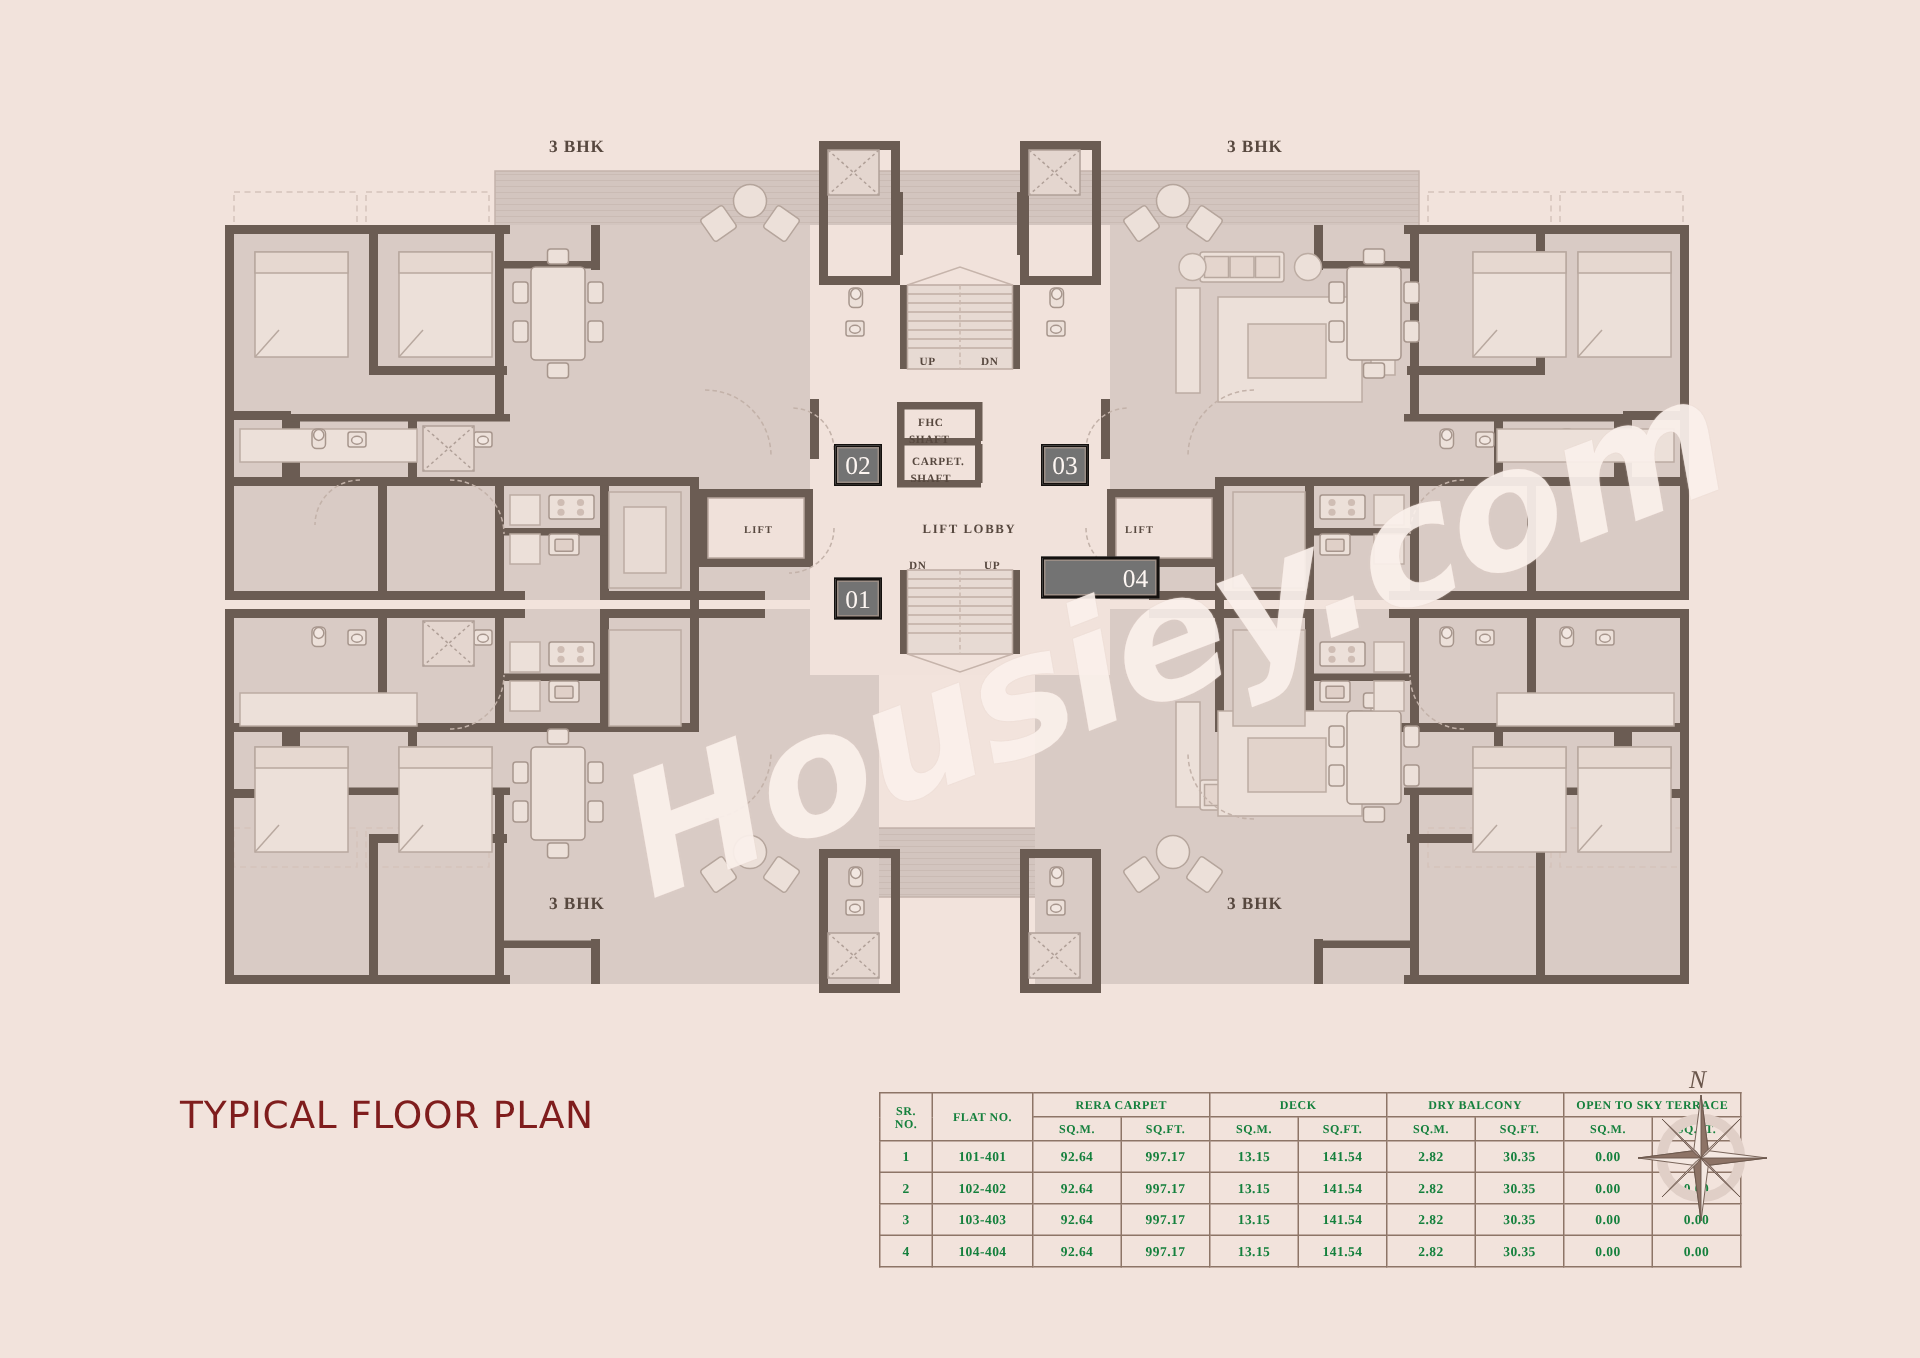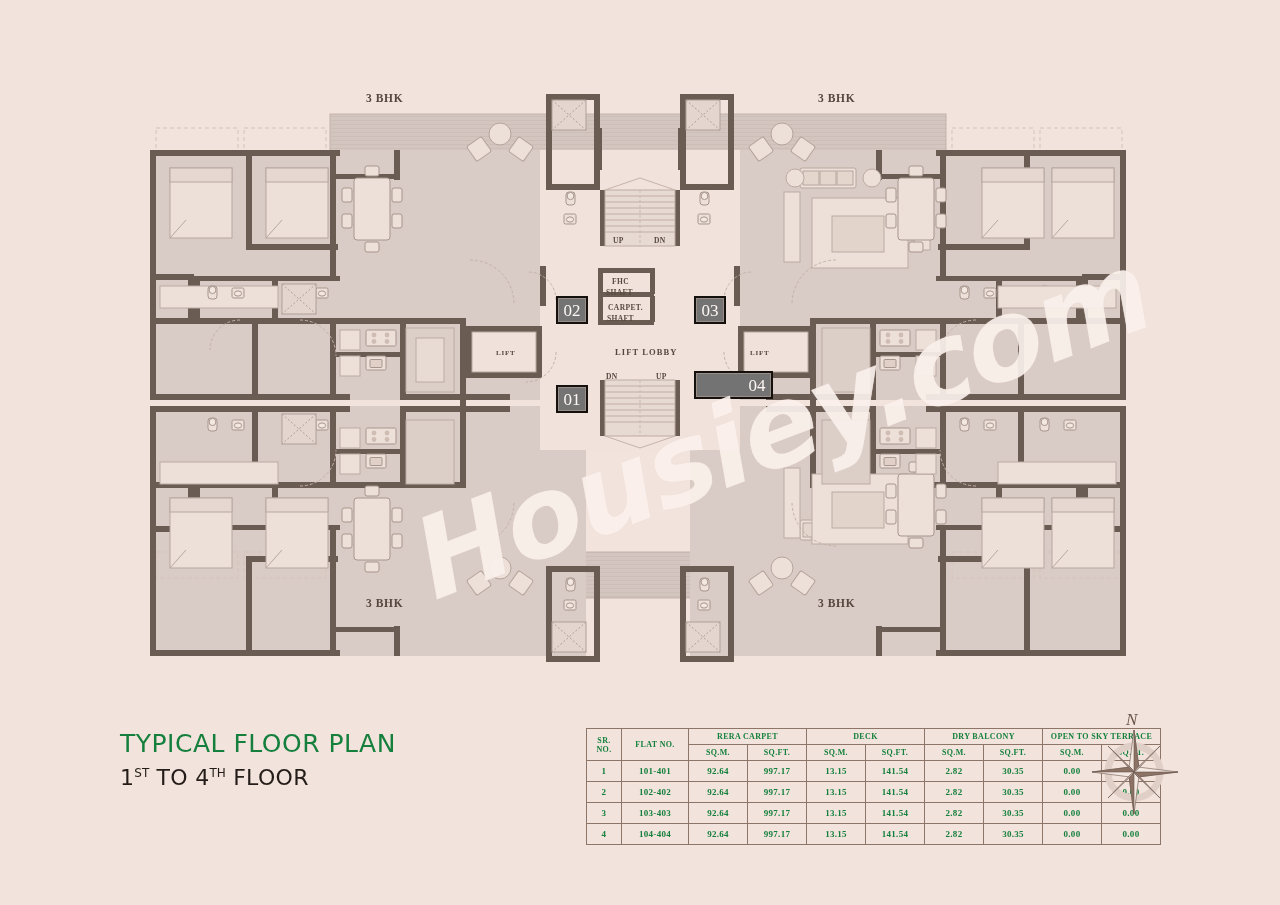--- a/index.html
+++ b/index.html
@@ -49,21 +49,21 @@
     display:flex;align-items:center;justify-content:center;
     color:#fdf6f2;font-family:"Liberation Serif",serif;
     font-size:17px;letter-spacing:0;line-height:1;
   }
 
   
   #titleblock{position:absolute;left:120px;top:728px;z-index:50;}
   #title-main{
     font-family:"DejaVu Sans",sans-serif;
     font-size:25px;font-weight:400;letter-spacing:.5px;
-    color:#15803d;line-height:1.25;
+    color:#7f1d1d;line-height:1.25;
   }
   #title-sub{
     font-family:"DejaVu Sans",sans-serif;
     font-size:22px;font-weight:400;letter-spacing:.3px;
     color:#241c18;line-height:1.3;margin-top:5px;
   }
   #title-sub sup{font-size:12px;vertical-align:super;letter-spacing:0;}
 
   
   #areatable{
@@ -497,23 +497,20 @@
     </div>
   <div id="badges">
       <div class="badge" style="left: 556px; top: 296px;">02</div>
       <div class="badge" style="left: 694px; top: 296px;">03</div>
       <div class="badge" style="left: 556px; top: 385px;">01</div>
       <div class="badge" style="left: 694px; top: 371px; padding-left: 47px;">04</div>
     </div>
 
   <div id="titleblock">
     <div id="title-main">TYPICAL FLOOR PLAN</div>
-    <div id="title-sub">
-      <span>1</span><sup>ST</sup><span> TO 4</span><sup>TH</sup><span> FLOOR</span>
-    </div>
   </div>
 
   <table id="areatable">
     <thead>
       <tr id="grp-row">
           <th rowspan="2" class="c-sr">SR. NO.</th>
           <th rowspan="2" class="c-flat">FLAT NO.</th>
           <th colspan="2" class="">RERA CARPET</th>
           <th colspan="2" class="">DECK</th>
           <th colspan="2" class="">DRY BALCONY</th>

